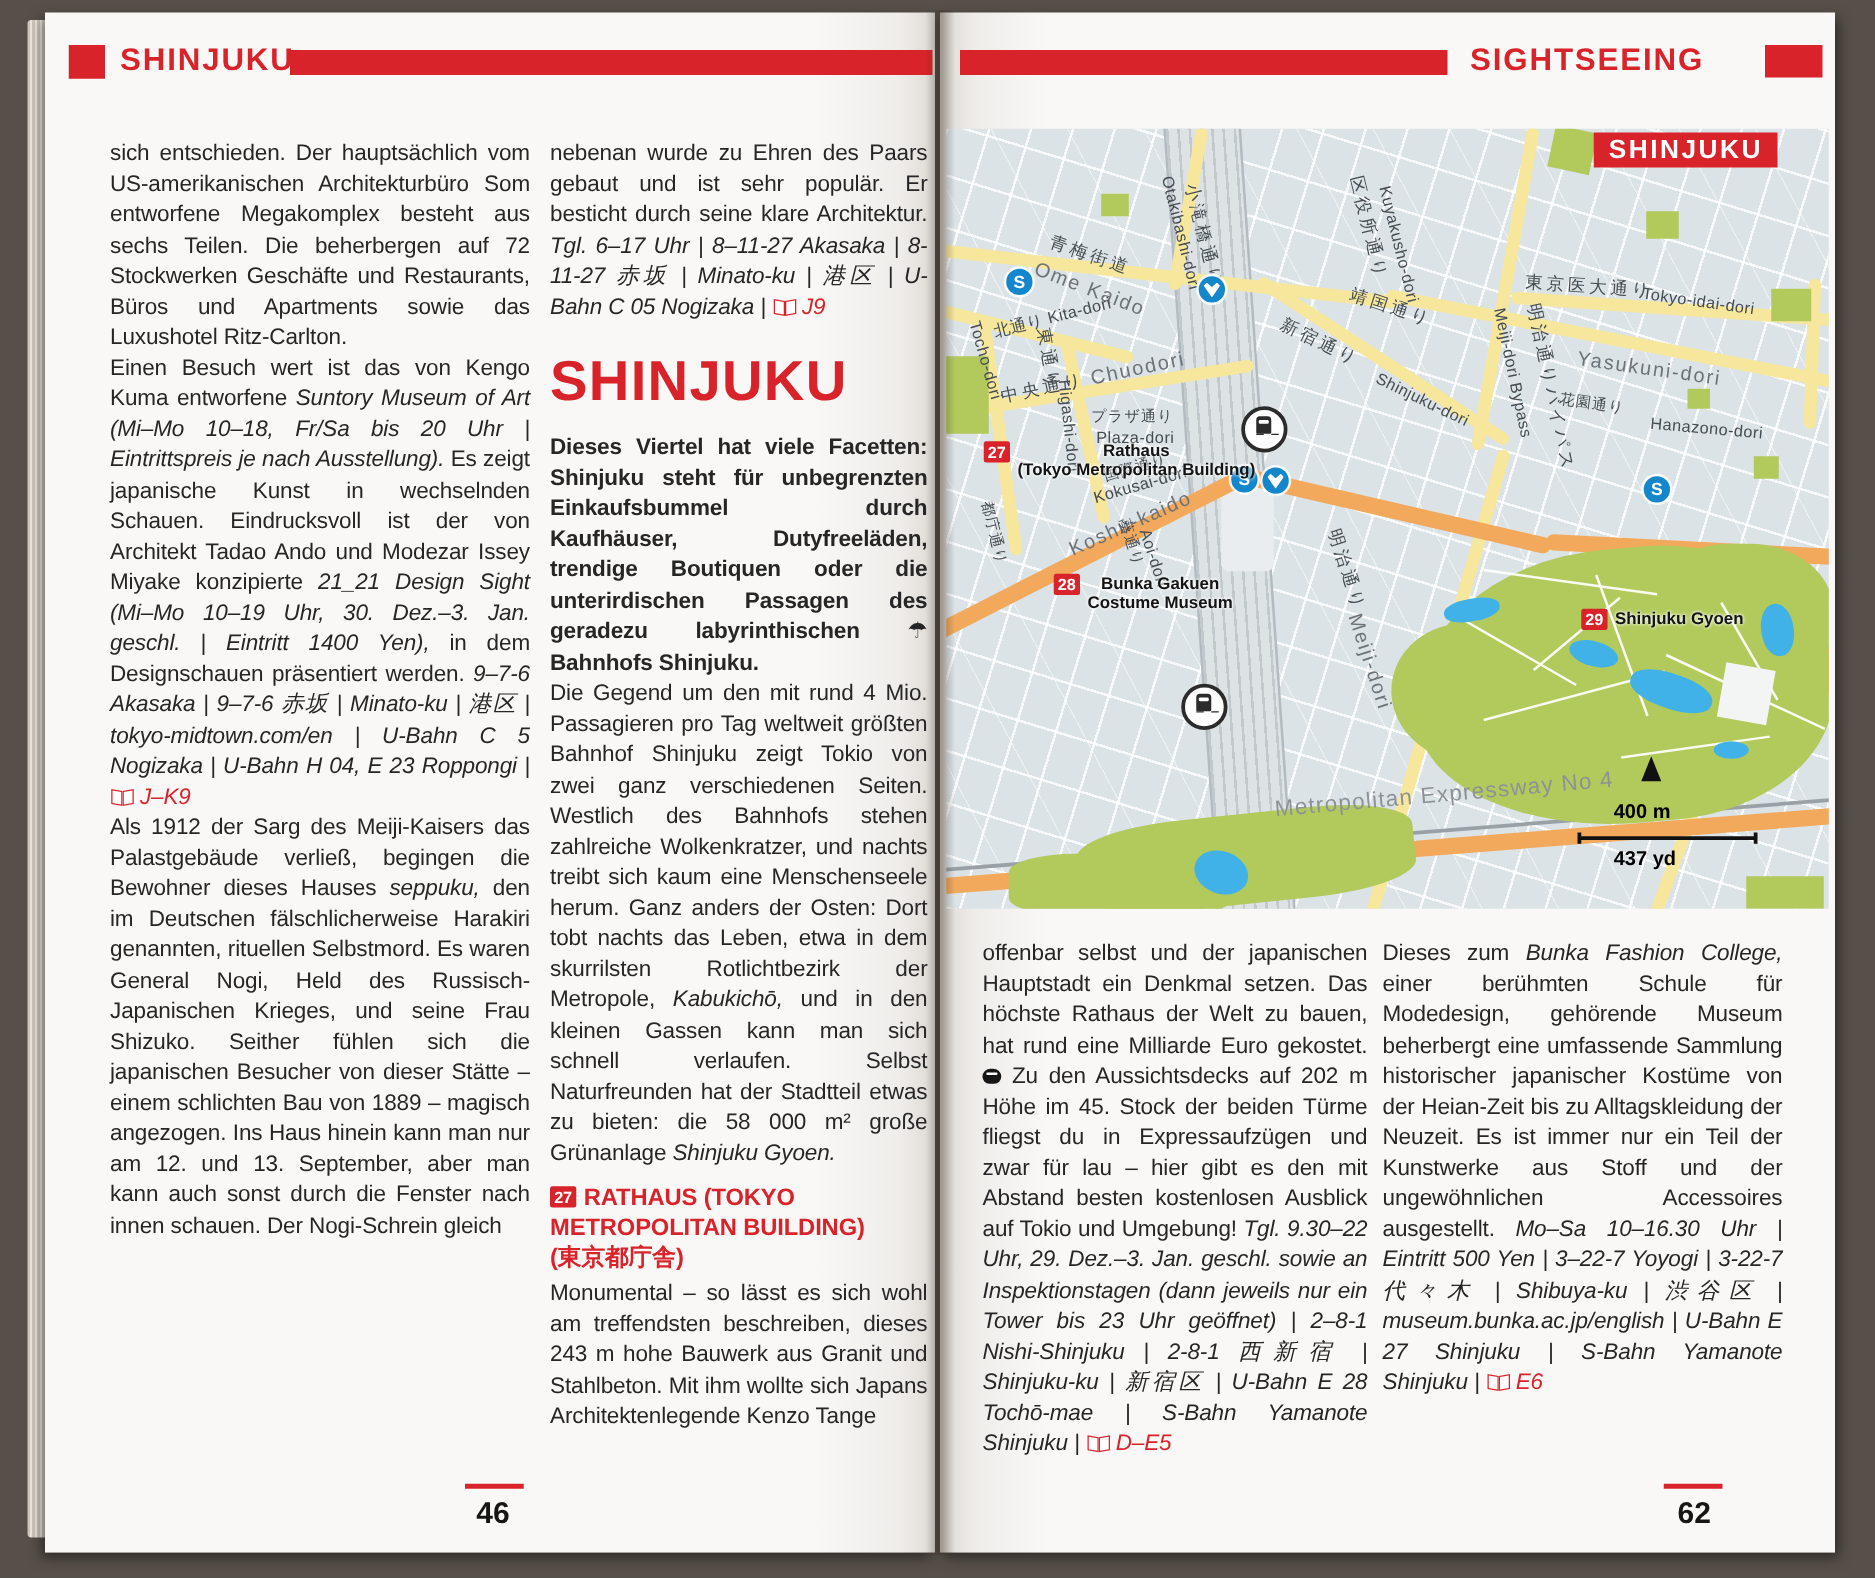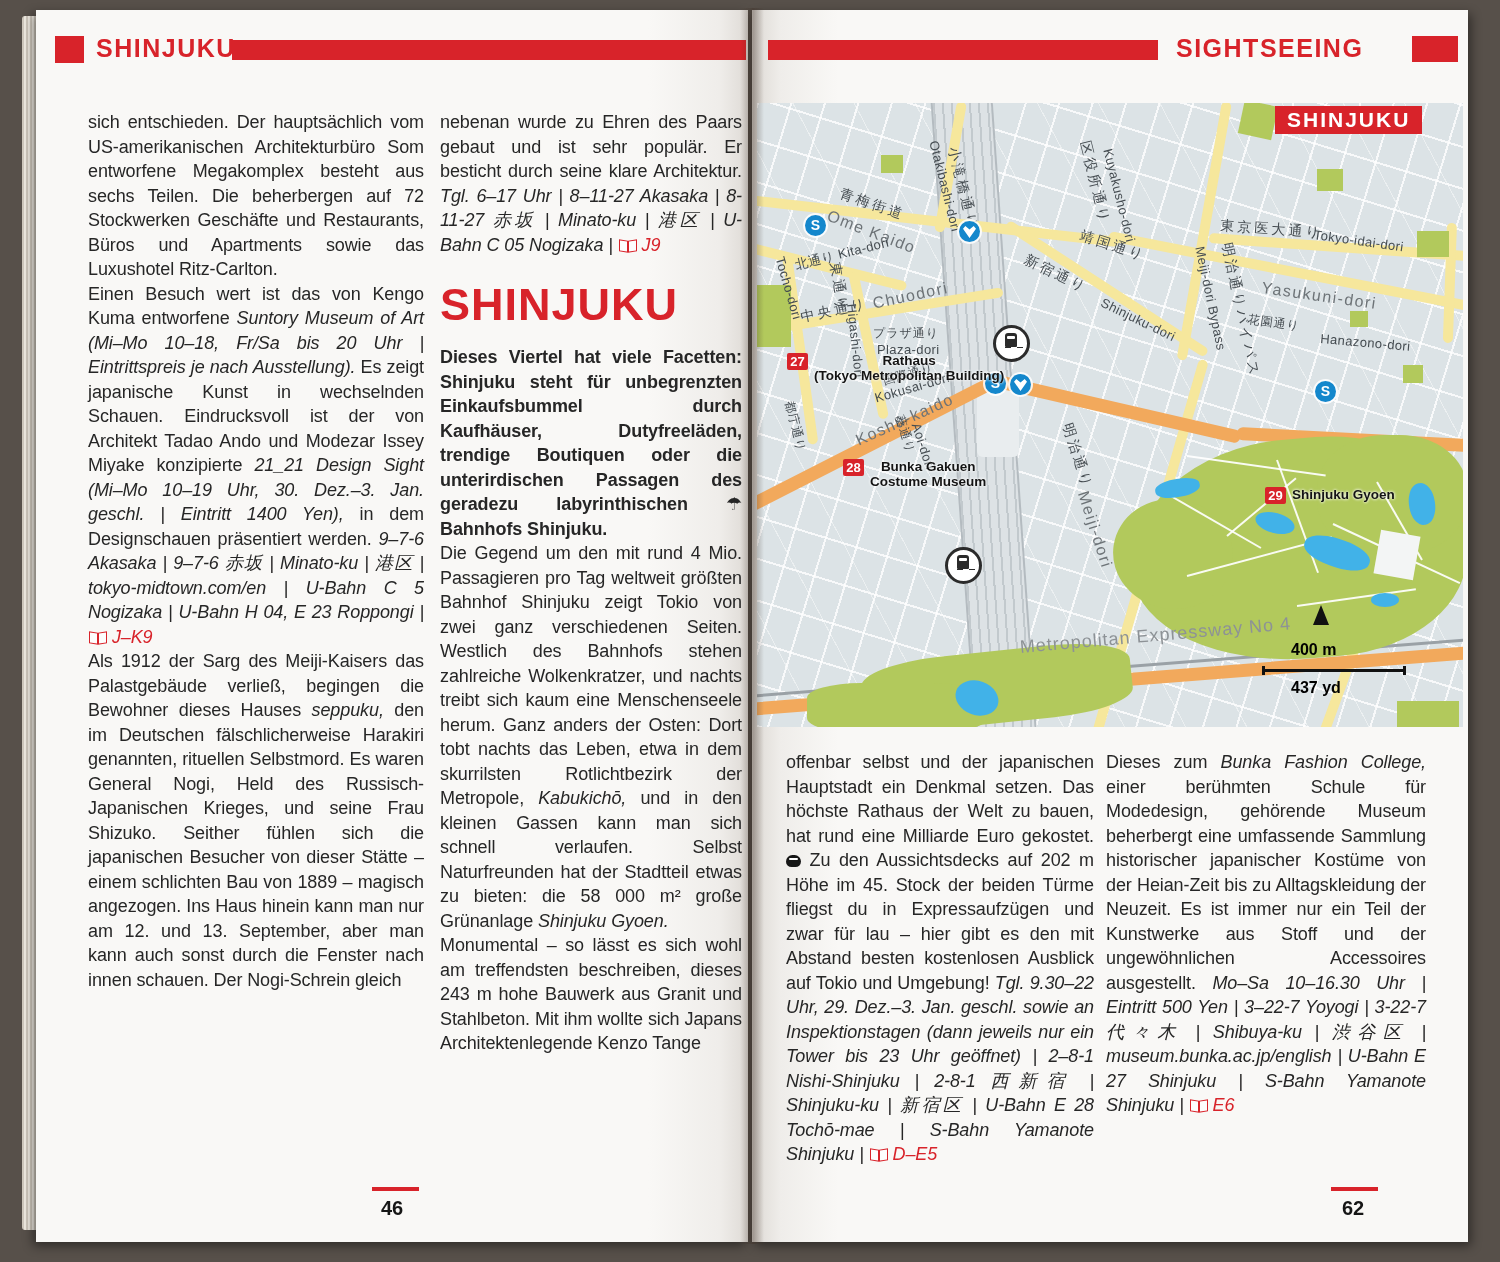--- a/index.html
+++ b/index.html
@@ -35,21 +35,21 @@
   .umbrella-icon{font-family:"DejaVu Sans",sans-serif;font-size:18px;font-style:normal;}
   .map-ref-icon{position:relative;width:19px;height:12px;vertical-align:-1px;}
   .map-ref-icon::before,.map-ref-icon::after{content:"";position:absolute;top:0;width:7px;height:10px;
       border:1.6px solid #d8232a;background:#fdfdfd;}
   .map-ref-icon::before{left:1px;transform:skewY(9deg);}
   .map-ref-icon::after{left:10px;transform:skewY(-9deg);}
   .budget-icon{position:relative;width:15px;height:12px;background:#161616;border-radius:7px 7px 6px 6px;vertical-align:-1px;}
   .budget-icon::after{content:"";position:absolute;left:3px;top:3px;width:9px;height:2px;background:#fff;border-radius:1px;}
 
   
-  .pageno{position:absolute;font-weight:bold;font-size:20px;color:#161616;z-index:5;}
+  .pageno{position:absolute;font-weight:bold;font-size:24px;color:#161616;z-index:5;}
   .pageno-line{position:absolute;width:47px;height:4px;background:#d8232a;z-index:5;}
 
   
   .map{position:absolute;left:757px;top:103px;width:706px;height:624px;background:#dce3e6;overflow:hidden;}
   .map::before{content:"";position:absolute;inset:0;
       background:repeating-linear-gradient(107deg,rgba(255,255,255,.8) 0 2px,transparent 2px 32px),
                  repeating-linear-gradient(17deg,rgba(255,255,255,.8) 0 2px,transparent 2px 40px),
                  repeating-linear-gradient(62deg,rgba(255,255,255,.45) 0 1px,transparent 1px 54px);}
   .road{position:absolute;transform-origin:left center;border-radius:6px;z-index:2;}
   .road.y{background:#f6e79c;height:10px;}
@@ -112,20 +112,21 @@
   <div class="col" style="left:88px;top:110px;width:336px">
       <p class="body-p"><span>sich entschieden. Der hauptsächlich vom US-amerikanischen Architekturbüro Som entworfene Megakomplex besteht aus sechs Teilen. Die beherbergen auf 72 Stockwerken Geschäfte und Restaurants, Büros und Apartments sowie das Luxushotel Ritz-Carlton.</span></p>
       <p class="body-p"><span>Einen Besuch wert ist das von Kengo Kuma entworfene </span><span class="i">Suntory Museum of Art (Mi–Mo 10–18, Fr/Sa bis 20 Uhr | Eintrittspreis je nach Ausstellung).</span><span> Es zeigt japanische Kunst in wechselnden Schauen. Eindrucksvoll ist der von Architekt Tadao Ando und Modezar Issey Miyake konzipierte </span><span class="i">21_21 Design Sight (Mi–Mo 10–19 Uhr, 30. Dez.–3. Jan. geschl. | Eintritt 1400 Yen),</span><span> in dem Designschauen präsentiert werden. </span><span class="i">9–7-6 Akasaka | 9–7-6 赤坂 | Minato-ku | 港区 | tokyo-midtown.com/en | U-Bahn C 5 Nogizaka | U-Bahn H 04, E 23 Roppongi | </span><span class="icon map-ref-icon"></span><span class="ri"> J–K9</span></p>
       <p class="body-p"><span>Als 1912 der Sarg des Meiji-Kaisers das Palastgebäude verließ, begingen die Bewohner dieses Hauses </span><span class="i">seppuku,</span><span> den im Deutschen fälschlicherweise Harakiri genannten, rituellen Selbstmord. Es waren General Nogi, Held des Russisch-Japanischen Krieges, und seine Frau Shizuko. Seither fühlen sich die japanischen Besucher von dieser Stätte – einem schlichten Bau von 1889 – magisch angezogen. Ins Haus hinein kann man nur am 12. und 13. September, aber man kann auch sonst durch die Fenster nach innen schauen. Der Nogi-Schrein gleich</span></p>
     </div>
   <div class="col" style="left:440px;top:110px;width:302px">
       <p class="body-p"><span>nebenan wurde zu Ehren des Paars gebaut und ist sehr populär. Er besticht durch seine klare Architektur. </span><span class="i">Tgl. 6–17 Uhr | 8–11-27 Akasaka | 8-11-27 赤坂 | Minato-ku | 港区 | U-Bahn C 05 Nogizaka | </span><span class="icon map-ref-icon"></span><span class="ri"> J9</span></p>
       <div class="display-heading">SHINJUKU</div>
       <p class="intro"><span>Dieses Viertel hat viele Facetten: Shinjuku steht für unbegrenzten Einkaufsbummel durch Kaufhäuser, Dutyfreeläden, trendige Boutiquen oder die unterirdischen Passagen des geradezu labyrinthischen </span><span class="icon umbrella-icon">☂</span><span> Bahnhofs Shinjuku.</span></p>
       <p class="body-p"><span>Die Gegend um den mit rund 4 Mio. Passagieren pro Tag weltweit größten Bahnhof Shinjuku zeigt Tokio von zwei ganz verschiedenen Seiten. Westlich des Bahnhofs stehen zahlreiche Wolkenkratzer, und nachts treibt sich kaum eine Menschenseele herum. Ganz anders der Osten: Dort tobt nachts das Leben, etwa in dem skurrilsten Rotlichtbezirk der Metropole, </span><span class="i">Kabukichō,</span><span> und in den kleinen Gassen kann man sich schnell verlaufen. Selbst Naturfreunden hat der Stadtteil etwas zu bieten: die 58 000 m² große Grünanlage </span><span class="i">Shinjuku Gyoen.</span></p>
+      <div class="sec-heading"><span class="badge">27</span><span>RATHAUS (TOKYO</span><br><span>METROPOLITAN BUILDING)</span><br><span>(東京都庁舎)</span></div>
       <p class="body-p"><span>Monumental – so lässt es sich wohl am treffendsten beschreiben, dieses 243 m hohe Bauwerk aus Granit und Stahlbeton. Mit ihm wollte sich Japans Architektenlegende Kenzo Tange</span></p>
     </div>
   <div class="col" style="left:786px;top:750px;width:308px">
       <p class="body-p"><span>offenbar selbst und der japanischen Hauptstadt ein Denkmal setzen. Das höchste Rathaus der Welt zu bauen, hat rund eine Milliarde Euro gekostet. </span><span class="icon budget-icon"></span><span> Zu den Aussichtsdecks auf 202 m Höhe im 45. Stock der beiden Türme fliegst du in Expressaufzügen und zwar für lau – hier gibt es den mit Abstand besten kostenlosen Ausblick auf Tokio und Umgebung! </span><span class="i">Tgl. 9.30–22 Uhr, 29. Dez.–3. Jan. geschl. sowie an Inspektionstagen (dann jeweils nur ein Tower bis 23 Uhr geöffnet) | 2–8-1 Nishi-Shinjuku | 2-8-1 西新宿 | Shinjuku-ku | 新宿区 | U-Bahn E 28 Tochō-mae | S-Bahn Yamanote Shinjuku | </span><span class="icon map-ref-icon"></span><span class="ri"> D–E5</span></p>
     </div>
   <div class="col" style="left:1106px;top:750px;width:320px">
       <p class="body-p"><span>Dieses zum </span><span class="i">Bunka Fashion College,</span><span> einer berühmten Schule für Modedesign, gehörende Museum beherbergt eine umfassende Sammlung historischer japanischer Kostüme von der Heian-Zeit bis zu Alltagskleidung der Neuzeit. Es ist immer nur ein Teil der Kunstwerke aus Stoff und der ungewöhnlichen Accessoires ausgestellt. </span><span class="i">Mo–Sa 10–16.30 Uhr | Eintritt 500 Yen | 3–22-7 Yoyogi | 3-22-7 代々木 | Shibuya-ku | 渋谷区 | museum.bunka.ac.jp/english | U-Bahn E 27 Shinjuku | S-Bahn Yamanote Shinjuku | </span><span class="icon map-ref-icon"></span><span class="ri"> E6</span></p>
     </div>
 
   <div class="map">

